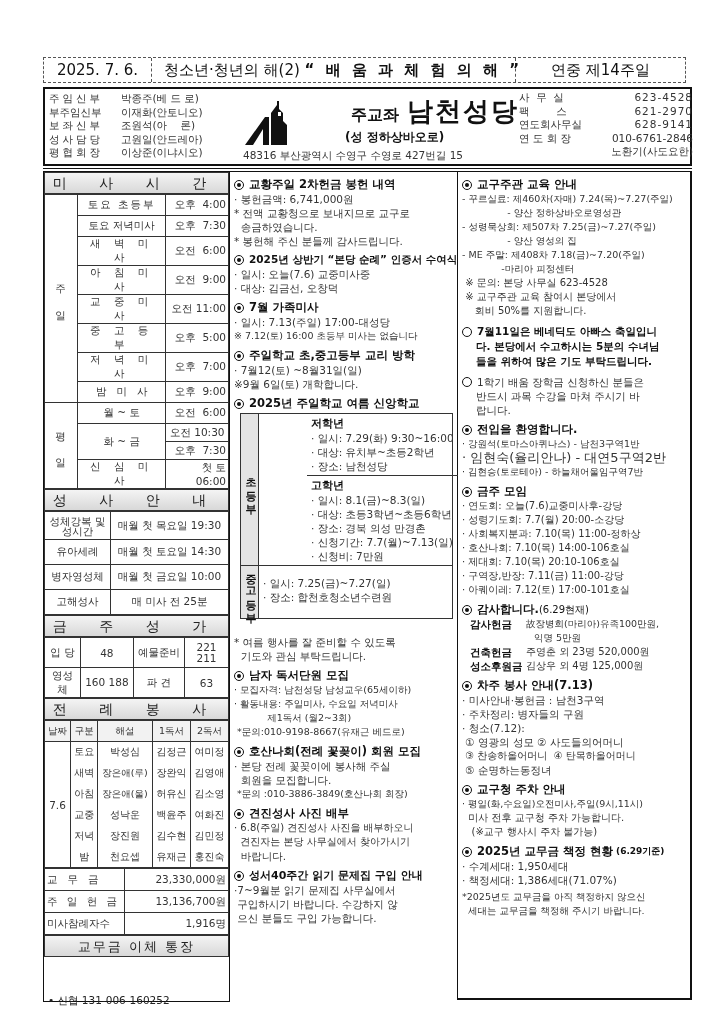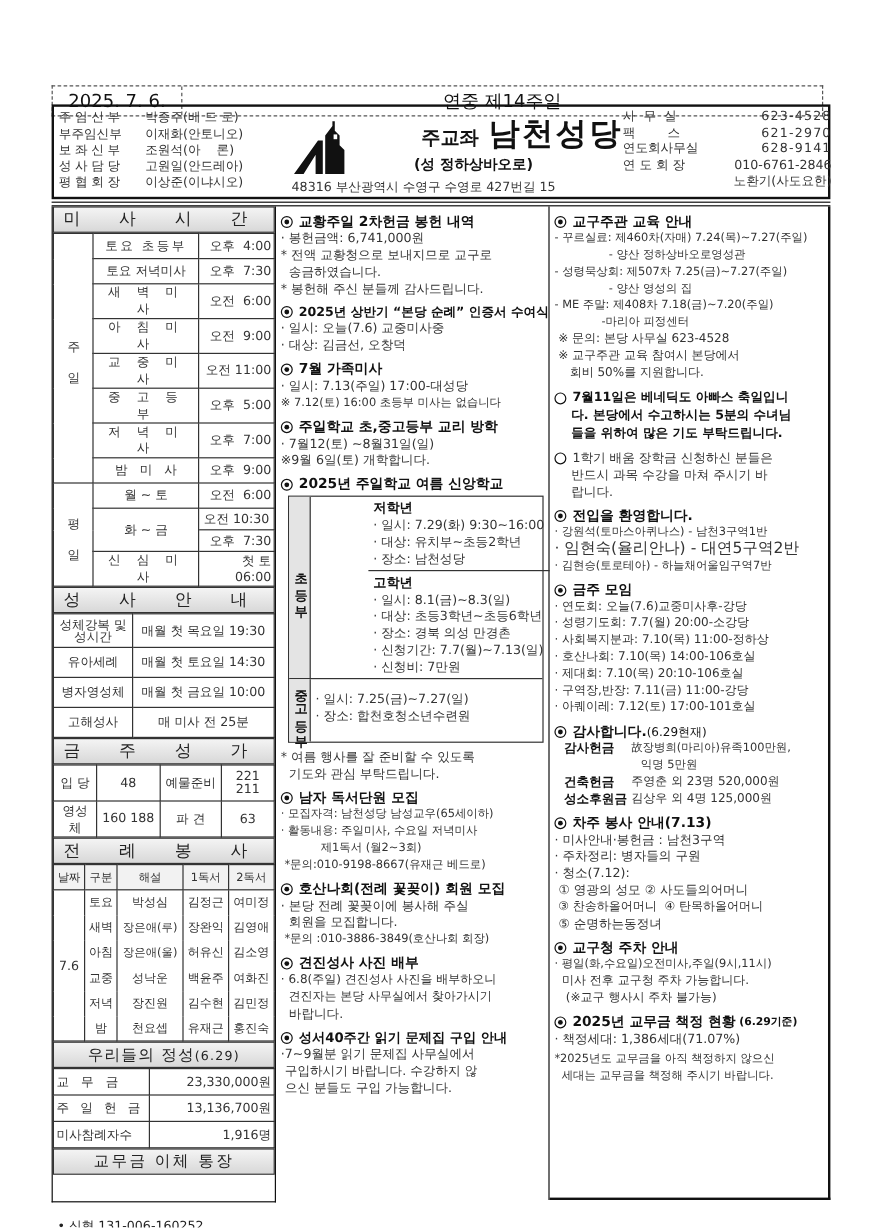--- a/index.html
+++ b/index.html
@@ -1,19 +1,19 @@
 <!DOCTYPE html>
 <html><head>
 <meta charset="utf-8">
 <style>
 *{box-sizing:border-box;margin:0;padding:0;}
 html,body{width:724px;height:1023px;background:#fff;overflow:hidden;}
 body{font-family:"DejaVu Sans","Liberation Sans",sans-serif;color:#111;position:relative;}
 .abs{position:absolute;}
-.title-bar{left:43px;top:71px;width:643px;height:26px;border:1px dashed #555;display:flex;align-items:center;font-size:15px;}
+.title-bar{left:43px;top:57px;width:643px;height:26px;border:1px dashed #555;display:flex;align-items:center;font-size:15px;}
 .title-bar .date{width:108px;text-align:center;border-right:1px dashed #555;height:100%;line-height:24px;}
 .title-bar .theme{width:364px;border-right:1px dashed #555;height:100%;line-height:24px;padding-left:12px;white-space:nowrap;}
 .title-bar .theme b{font-weight:bold;letter-spacing:3px;}
 .title-bar .week{flex:1;text-align:center;line-height:24px;}
 .header-box{left:43px;top:87px;width:649px;height:79px;border:2px solid #111;}
 .staff{position:absolute;left:4px;top:3px;font-size:10.5px;line-height:13.5px;color:#333;}
 .staff .row{display:flex;white-space:nowrap;}
 .staff .role{width:72px;letter-spacing:3px;}
 .logo-svg{position:absolute;left:198px;top:10px;}
 .church-name{position:absolute;left:262px;top:5px;font-size:22px;font-weight:bold;white-space:nowrap;margin-left:44px;}
@@ -47,20 +47,24 @@
 .camp-sub{border-bottom:1px solid #333;padding:2px 4px;}
 .camp-sub:last-child{border-bottom:none;}
 .camp-sub .t{font-size:11px;font-weight:bold;}
 .bold-ln{font-size:11px;font-weight:bold;line-height:15px;white-space:nowrap;color:#111;}
 </style>
 </head>
 <body>
 
 <div class="abs title-bar">
   <div class="date">2025. 7. 6.</div>
+  <div class="theme">
+    <span>청소년·청년의 해(2)</span>
+    <b>“ 배 움 과  체 험 의  해 ”</b>
+  </div>
   <div class="week">연중 제14주일</div>
 </div>
 
 <div class="abs header-box">
   <div class="staff">
     <div class="row">
         <span class="role">주임신부</span>
         <span>박종주(베 드 로)</span>
       </div>
     <div class="row">
@@ -254,23 +258,20 @@
         </tr>
     <tr>
           <td style="height:14px;border-top:none;font-size:10px">밤</td>
           <td style="border-top:none;font-size:10px">천요셉</td>
           <td style="border-top:none;font-size:10px">유재근</td>
           <td style="border-top:none;font-size:10px">홍진숙</td>
         </tr>
   </tbody>
     </table>
 
-  <div class="sec-head" style="letter-spacing:1px;font-size:13px">
-    <span>우리들의 정성</span><span style="font-size:10.5px">(6.29)</span>
-  </div>
   <table>
     <tbody>
         <tr>
           <td style="height:22px;width:80px;white-space:pre;text-align:left">교   무   금</td>
           <td style="text-align:right">23,330,000원</td>
         </tr>
     <tr>
           <td style="height:22px;text-align:left;letter-spacing:3px">주 일 헌 금</td>
           <td style="text-align:right">13,136,700원</td>
         </tr>
@@ -350,21 +351,21 @@
       </div>
     </div>
     <div class="camp-row">
       <div class="camp-side">중고등부</div>
       <div class="camp-body" style="padding:10px 4px">
         <div class="ln">· 일시: 7.25(금)~7.27(일)</div>
         <div class="ln">· 장소: 합천호청소년수련원</div>
       </div>
     </div>
   </div>
-  <div class="sect" style="margin-top:5px">
+  <div class="sect" style="margin-top:16px">
     <div class="ln">* 여름 행사를 잘 준비할 수 있도록</div>
     <div class="ln" style="white-space:pre">  기도와 관심 부탁드립니다.</div>
   </div>
   <div class="sect">
     <div class="sect-h">
         <span class="dot"></span>
         <span>남자 독서단원 모집</span>
       </div>
     <div class="ln" style="font-size:9.5px">· 모집자격: 남천성당 남성교우(65세이하)</div>
     <div class="ln" style="font-size:9.5px">· 활동내용: 주일미사, 수요일 저녁미사</div>
@@ -497,17 +498,18 @@
     <div class="ln" style="font-size:9.5px">· 평일(화,수요일)오전미사,주일(9시,11시)</div>
     <div class="ln" style="font-size:10px;white-space:pre">  미사 전후 교구청 주차 가능합니다.</div>
     <div class="ln" style="font-size:10px;white-space:pre">   (※교구 행사시 주차 불가능)</div>
   </div>
   <div class="sect">
     <div class="sect-h">
         <span class="dot"></span>
         <span>2025년 교무금 책정 현황</span>
         <span style="font-size:9px;margin-left:3px">(6.29기준)</span>
       </div>
+    <div class="ln">· 수계세대: 1,950세대</div>
     <div class="ln">· 책정세대: 1,386세대(71.07%)</div>
     <div class="ln" style="font-size:9.5px;margin-top:3px">*2025년도 교무금을 아직 책정하지 않으신</div>
     <div class="ln" style="font-size:9.5px;white-space:pre">  세대는 교무금을 책정해 주시기 바랍니다.</div>
   </div>
 </div>
 
 </body></html>

